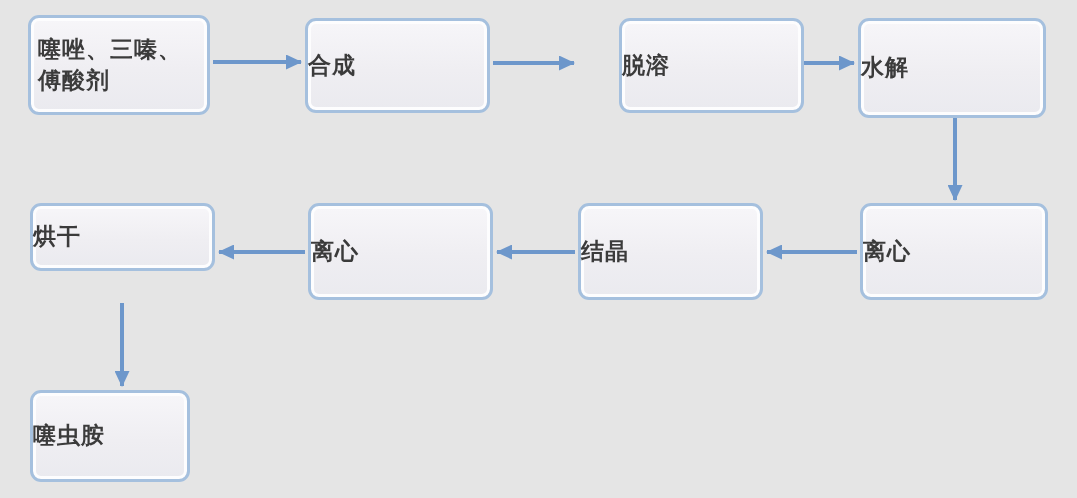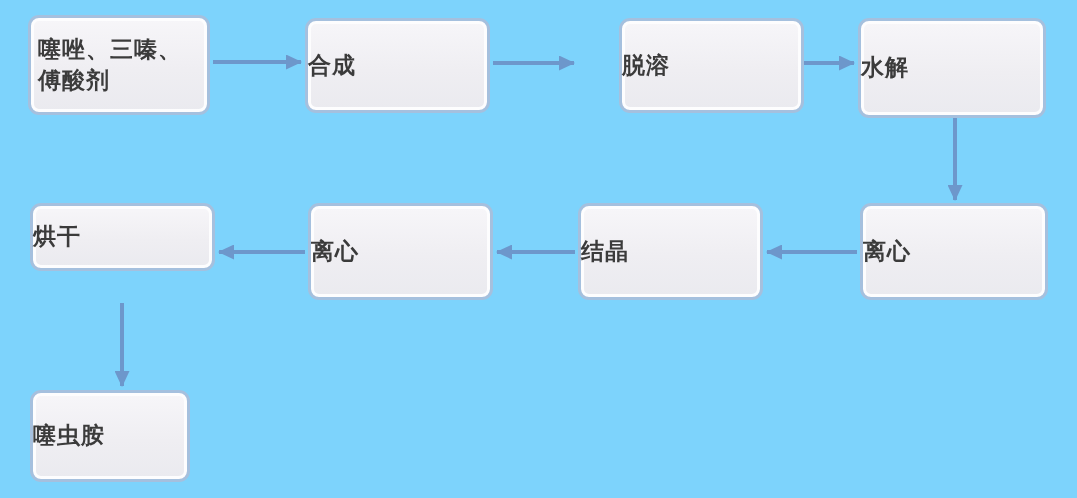--- a/index.html
+++ b/index.html
@@ -5,21 +5,21 @@
   html, body {
     margin: 0;
     padding: 0;
     background: #ffffff;
     font-family: "DejaVu Sans", "Liberation Sans", sans-serif;
   }
   .canvas {
     position: relative;
     width: 1077px;
     height: 498px;
-    background: #7dd3fc;
+    background: #e5e5e5;
     overflow: hidden;
   }
   .node {
     position: absolute;
     box-sizing: border-box;
     border: 3px solid #a5c0de;
     border-radius: 11px;
     background: linear-gradient(180deg, #f7f6f9 0%, #efeef2 55%, #eaeaef 100%);
     box-shadow: inset 0 0 0 3px #fdfdfe;
     display: flex;

